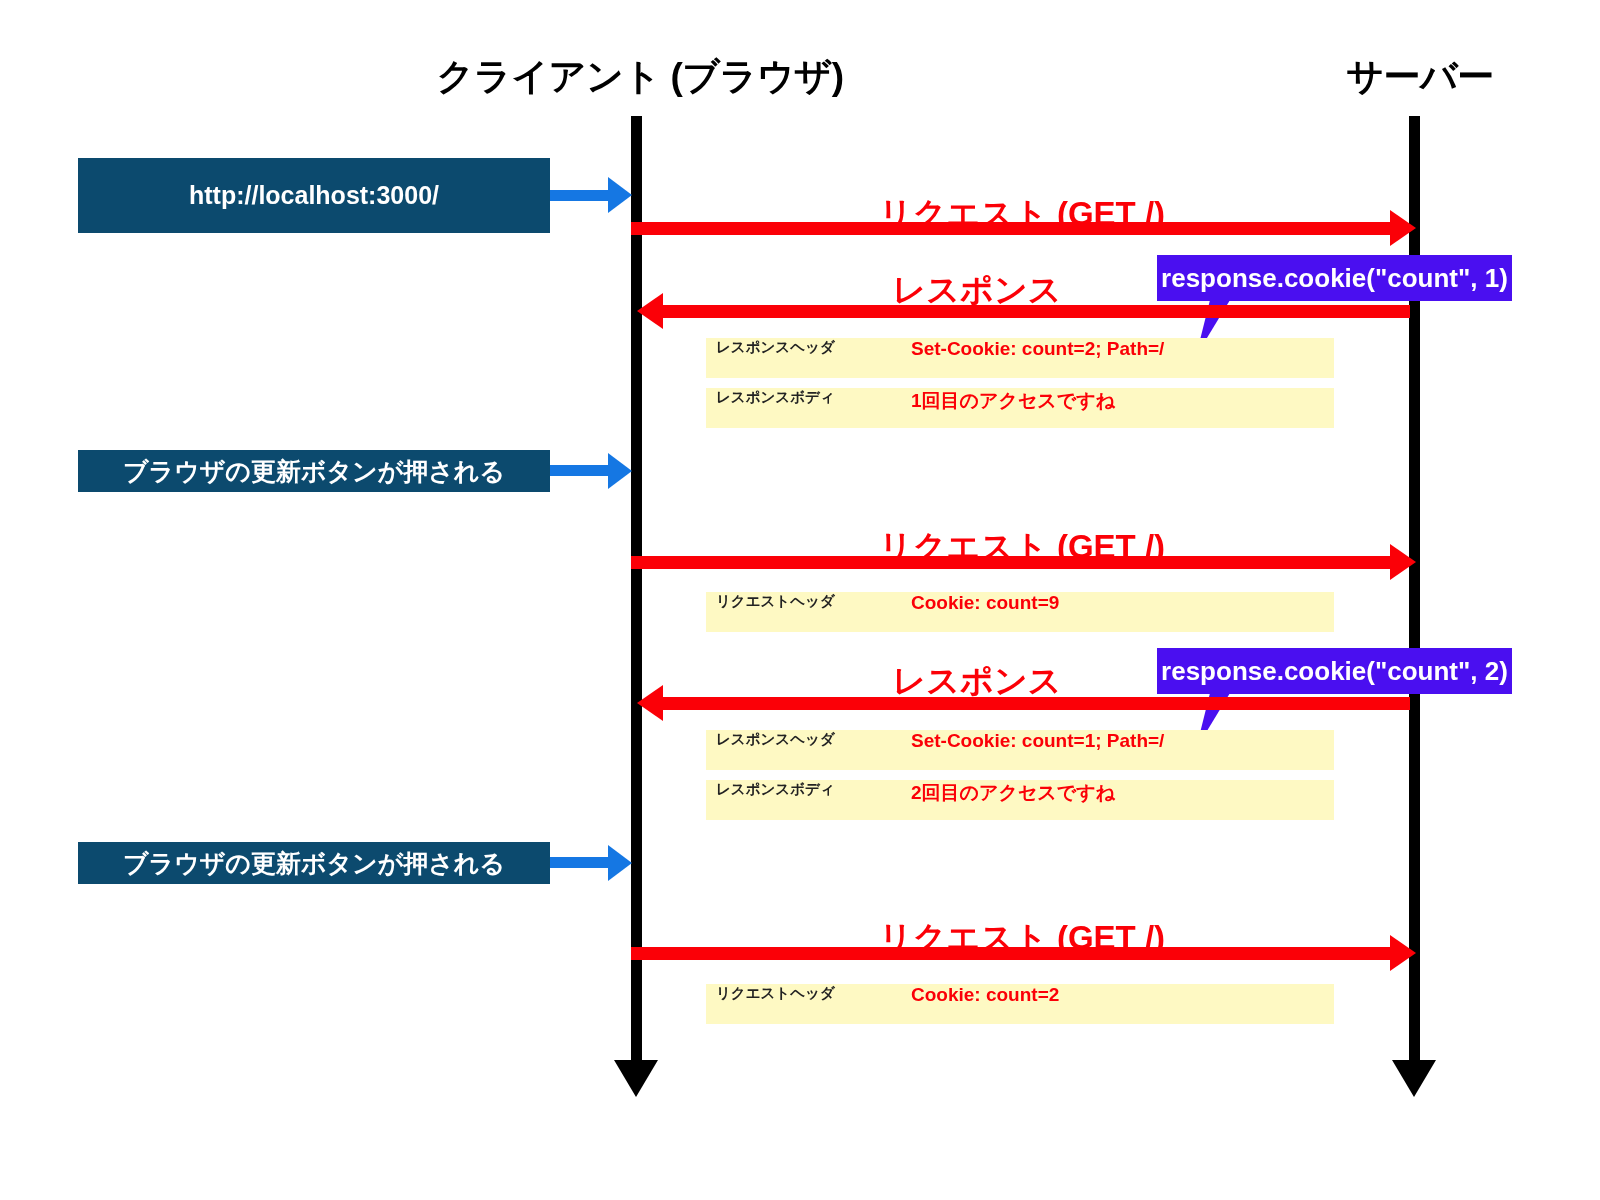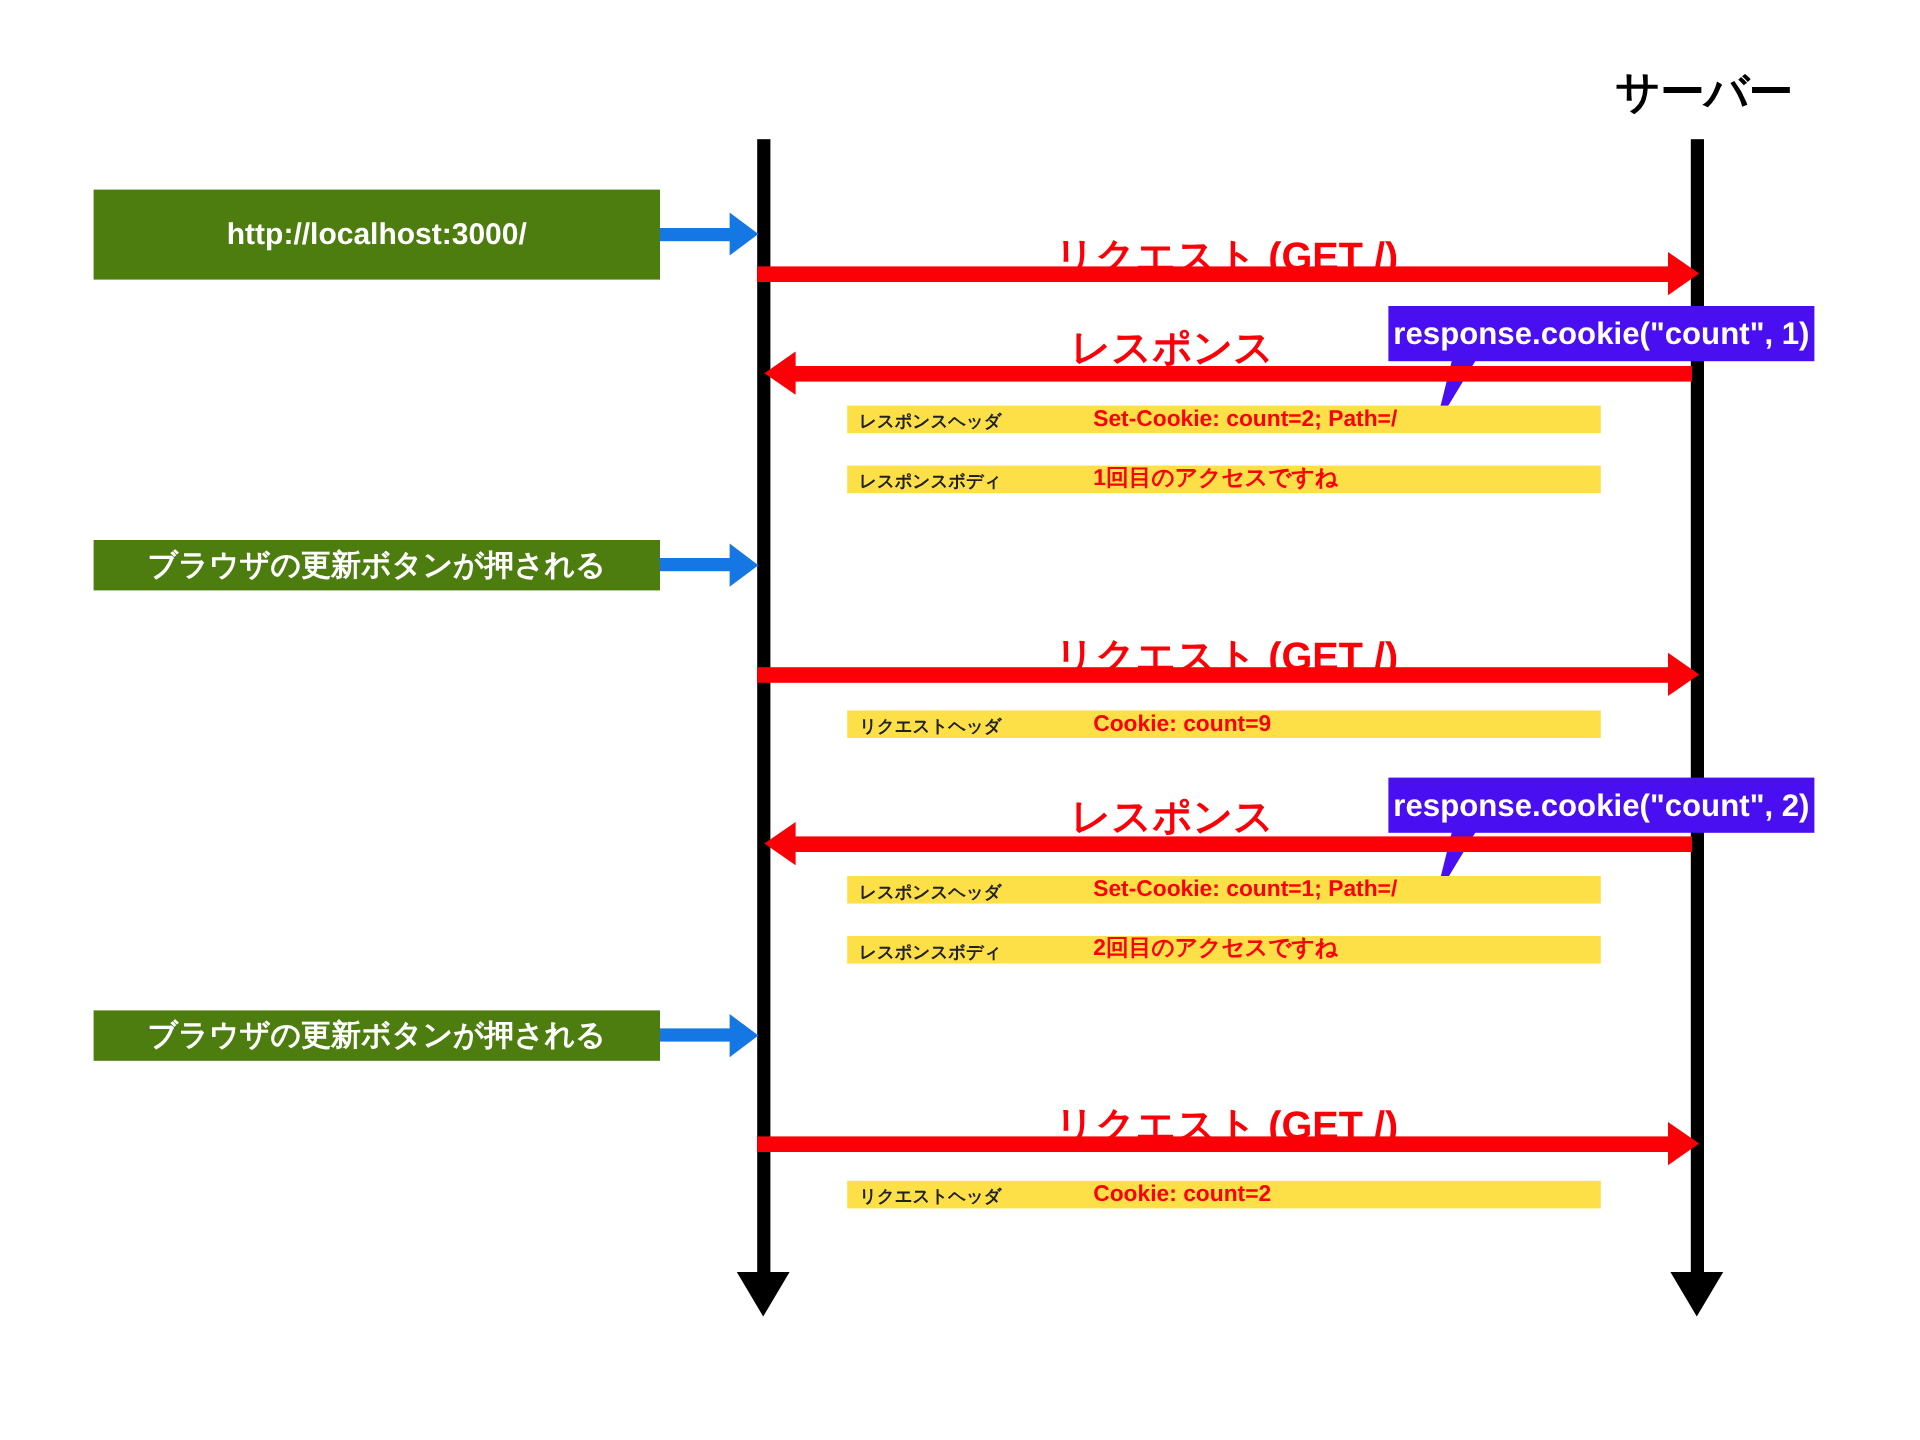--- a/index.html
+++ b/index.html
@@ -56,21 +56,21 @@
     border-left: 22px solid transparent;
     border-right: 22px solid transparent;
     border-top: 37px solid #000000;
   }
   #client-lifeline-head { left: 614px; top: 1060px; }
   #server-lifeline-head { left: 1392px; top: 1060px; }
 
   
   .note-box {
     position: absolute;
-    background: #4d7c0f;
+    background: #0c4a6e;
     color: #ffffff;
     font-weight: bold;
     display: flex;
     flex-direction: column;
     align-items: center;
     justify-content: center;
     text-align: center;
     line-height: 1.22;
     box-sizing: border-box;
     padding: 4px 10px;
@@ -121,24 +121,24 @@
     font-size: 33px;
     white-space: nowrap;
     text-align: center;
   }
 
   
   .detail-row {
     position: absolute;
     left: 706px;
     width: 628px;
-    height: 23px;
-    background: #fde047;
+    height: 40px;
+    background: #fef9c3;
     display: flex;
-    align-items: flex-end;
+    align-items: flex-start;
     box-sizing: border-box;
   }
   .detail-key {
     color: #222222;
     font-size: 14.5px;
     font-weight: bold;
     margin-left: 10px;
     width: 195px;
     white-space: nowrap;
   }
@@ -163,20 +163,21 @@
     box-sizing: border-box;
     padding: 0 12px;
     height: 46px;
   }
 </style>
 </head>
 <body>
 
 <div id="canvas">
 
+  <div class="participant-label" id="client-label">クライアント (ブラウザ)</div>
   <div class="participant-label" id="server-label">サーバー</div>
 
   <div class="lifeline" id="client-lifeline"></div>
   <div class="lifeline-arrowhead" id="client-lifeline-head"></div>
   <div class="lifeline" id="server-lifeline"></div>
   <div class="lifeline-arrowhead" id="server-lifeline-head"></div>
 
   <div class="note-box" style="left:78px; top:158px; width:472px; height:75px; font-size:25px;">
     <span class="note-line">http://localhost:3000/</span>
   </div>

